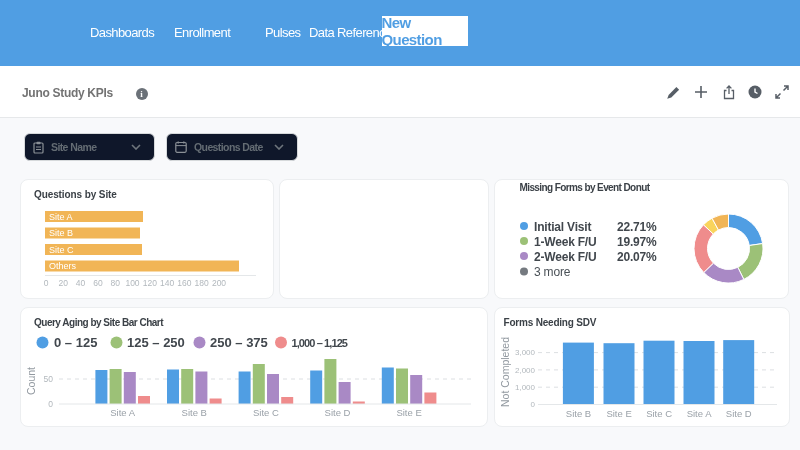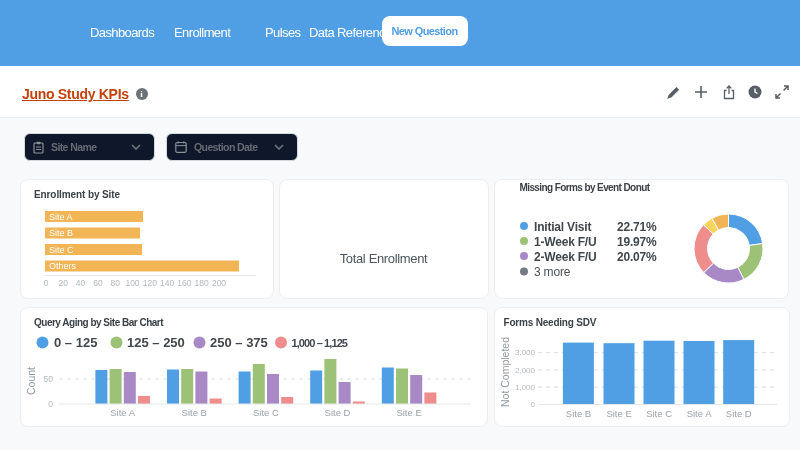--- a/index.html
+++ b/index.html
@@ -1,22 +1,22 @@
 <!DOCTYPE html>
 <html><head>
 <meta charset="utf-8">
 <style>
   * { margin:0; padding:0; box-sizing:border-box; }
   html,body { width:800px; height:450px; overflow:hidden; }
   body { font-family:"Liberation Sans", sans-serif; background:#f8f9fb; position:relative; }
   .appbar { position:absolute; left:0; top:0; width:800px; height:66px; background:#509ee3; box-shadow:0 1px 2px rgba(0,0,0,.18); }
   .nav { position:absolute; top:0; height:64px; display:flex; align-items:center; color:#fff; font-size:13px; font-weight:400; letter-spacing:-0.6px;margin-left:26px; }
-  .btn-newq { position:absolute; left:381.5px; top:16px; width:86px; height:30px; background:#fff; border-radius:8px; color:#509ee3; font-size:11px; font-weight:700; letter-spacing:-0.6px; display:flex; align-items:center; justify-content:center; }
+  .btn-newq { position:absolute; left:381.5px; top:16px; width:86px; height:30px; background:#fff; border-radius:0; color:#509ee3; font-size:15px; font-weight:700; letter-spacing:-0.6px; display:flex; align-items:center; justify-content:center; }
   .titlebar { position:absolute; left:0; top:66px; width:800px; height:52px; background:#fff; border-bottom:1px solid #e6e8ea; }
-  .page-title { position:absolute; left:22px; top:86px; font-size:14px; font-weight:700; letter-spacing:-0.3px; color:#c2410c;text-decoration:underline; }
+  .page-title { position:absolute; left:22px; top:86px; font-size:12px; font-weight:700; letter-spacing:-0.3px; color:#737373; }
   .info-dot { position:absolute; left:135.5px; top:88px; width:12px; height:12px; border-radius:50%; background:#6b7178; color:#fff; font-size:9px; font-weight:700; text-align:center; line-height:12px; font-family:"Liberation Serif",serif; }
   .hicons { position:absolute; top:84px; color:#575e66; }
   .chip { position:absolute; top:133px; height:28px; background:#0f172a; border:1px solid #d6d9db; border-radius:6px; display:flex; align-items:center; color:#646c73; font-size:10.5px; font-weight:700; letter-spacing:-0.6px; }
   .card { position:absolute; background:#fff; border:1px solid #eceef0; border-radius:8px; }
   .card-title { position:absolute; font-size:10px; font-weight:700; color:#3b4147; letter-spacing:-0.4px; }
 </style>
 </head>
 <body>
   <div class="appbar"></div>
   <div class="nav" style="left:64px;">Dashboards</div>
@@ -64,28 +64,28 @@
     <svg width="10" height="6" viewBox="0 0 10 6" style="position:absolute; right:13px;" fill="none" stroke="#6e757c" stroke-width="1.6">
       <path d="M1 1 L5 5 L9 1"></path>
     </svg>
   </div>
   <div class="chip" style="left:166px; width:132px;">
     <svg width="12" height="12" viewBox="0 0 12 12" style="margin-left:8px;" fill="none" stroke="#8a9096" stroke-width="1.2">
       <rect x="0.8" y="1.5" width="10.4" height="9.8" rx="1.2"></rect>
       <path d="M0.8 4.6 H11.2" stroke-width="1"></path>
       <path d="M3.2 0.5 V2.5 M8.8 0.5 V2.5" stroke-width="1.3"></path>
     </svg>
-    <span style="margin-left:7px;">Question Date</span>
+    <span style="margin-left:7px;">Questions Date</span>
     <svg width="10" height="6" viewBox="0 0 10 6" style="position:absolute; right:13px;" fill="none" stroke="#6e757c" stroke-width="1.6">
       <path d="M1 1 L5 5 L9 1"></path>
     </svg>
   </div>
 
   <div class="card" style="left:20px; top:179px; width:254px; height:120px;">
-    <div class="card-title" style="left:13px; top:9px; letter-spacing:-0.1px;">Enrollment by Site</div>
+    <div class="card-title" style="left:13px; top:9px; letter-spacing:-0.1px;">Questions by Site</div>
     <svg width="252" height="108" viewBox="0 0 252 108" style="position:absolute; left:-2px; top:10px;">
       <g fill="#f1b556">
         <rect x="26" y="21" width="98" height="11"></rect>
         <rect x="26" y="37.5" width="95" height="11"></rect>
         <rect x="26" y="54" width="97" height="11"></rect>
         <rect x="26" y="70.5" width="194" height="11"></rect>
       </g>
       <g fill="#ffffff" font-size="9" font-family="Liberation Sans">
         <text x="30" y="29.5">Site A</text>
         <text x="30" y="46">Site B</text>
@@ -103,21 +103,20 @@
         <text x="130.8" y="95.5">120</text>
         <text x="148.1" y="95.5">140</text>
         <text x="165.4" y="95.5">160</text>
         <text x="182.7" y="95.5">180</text>
         <text x="200" y="95.5">200</text>
       </g>
     </svg>
   </div>
 
   <div class="card" style="left:278.5px; top:179px; width:210px; height:120px;">
-    <div style="position:absolute; left:0; top:71px; width:100%; text-align:center; font-size:13px; letter-spacing:-0.35px; color:#4c565e;">Total Enrollment</div>
   </div>
 
   <div class="card" style="left:493.5px; top:179px; width:295.5px; height:120px;">
     <div class="card-title" style="left:9px; top:2px; letter-spacing:-0.6px;margin-left:16px;">Missing Forms by Event Donut</div>
     <svg width="295" height="121" viewBox="0 0 295 121" style="position:absolute; left:0; top:-1px;">
       <g>
         <circle cx="29" cy="47" r="4" fill="#509ee3"></circle>
         <circle cx="29" cy="62" r="4" fill="#9cc177"></circle>
         <circle cx="29" cy="77" r="4" fill="#a989c5"></circle>
         <circle cx="29" cy="92.5" r="4" fill="#757a80"></circle>

